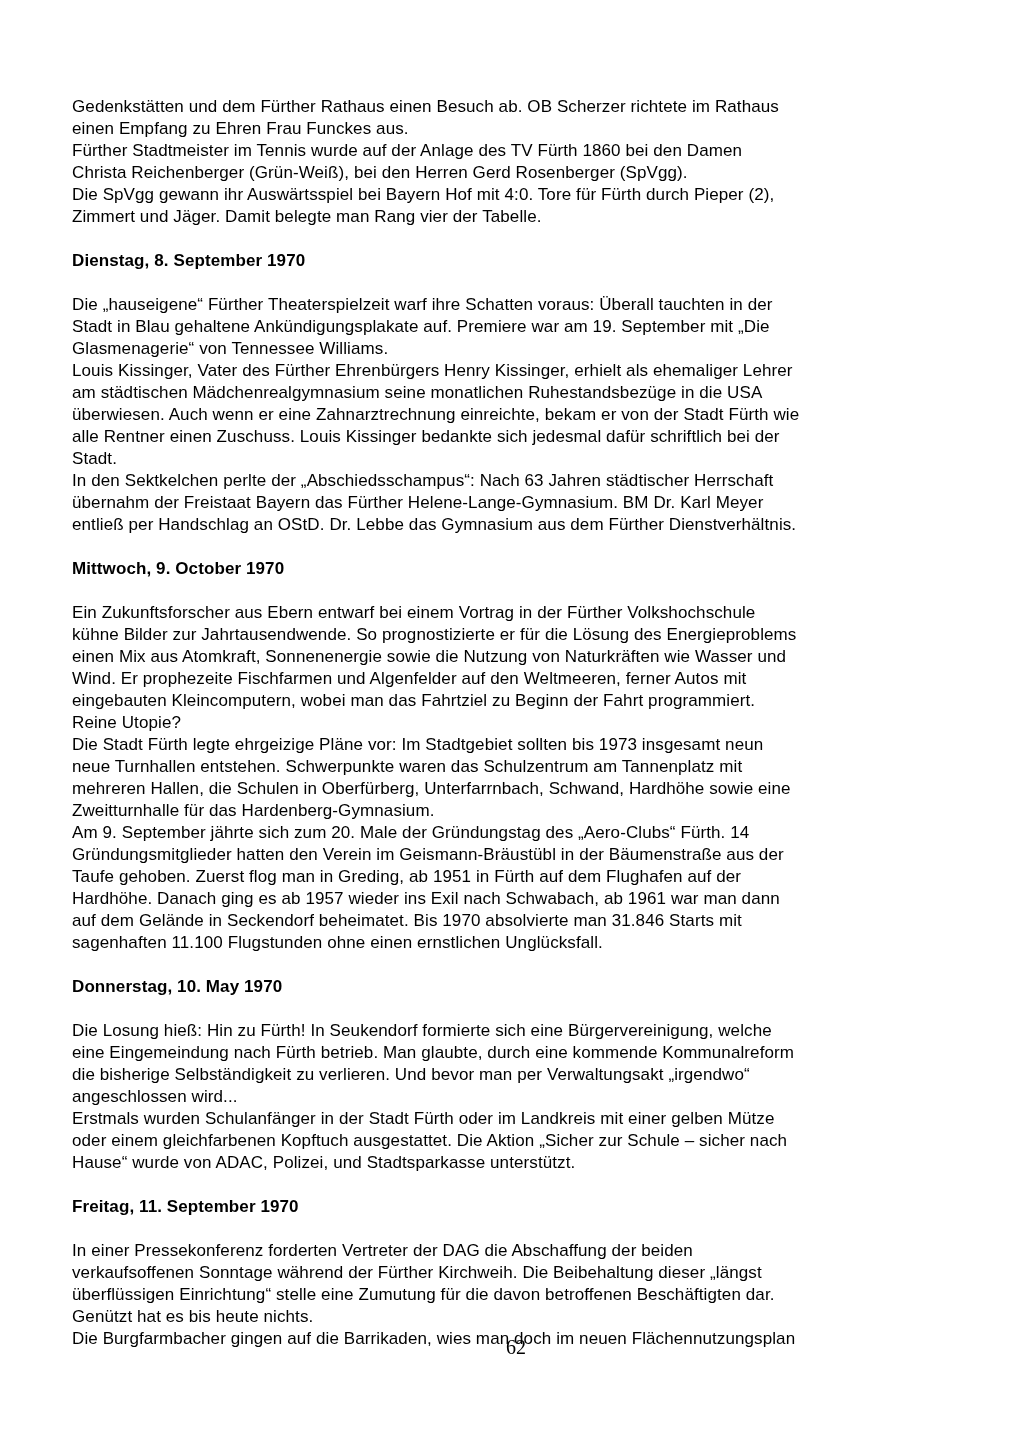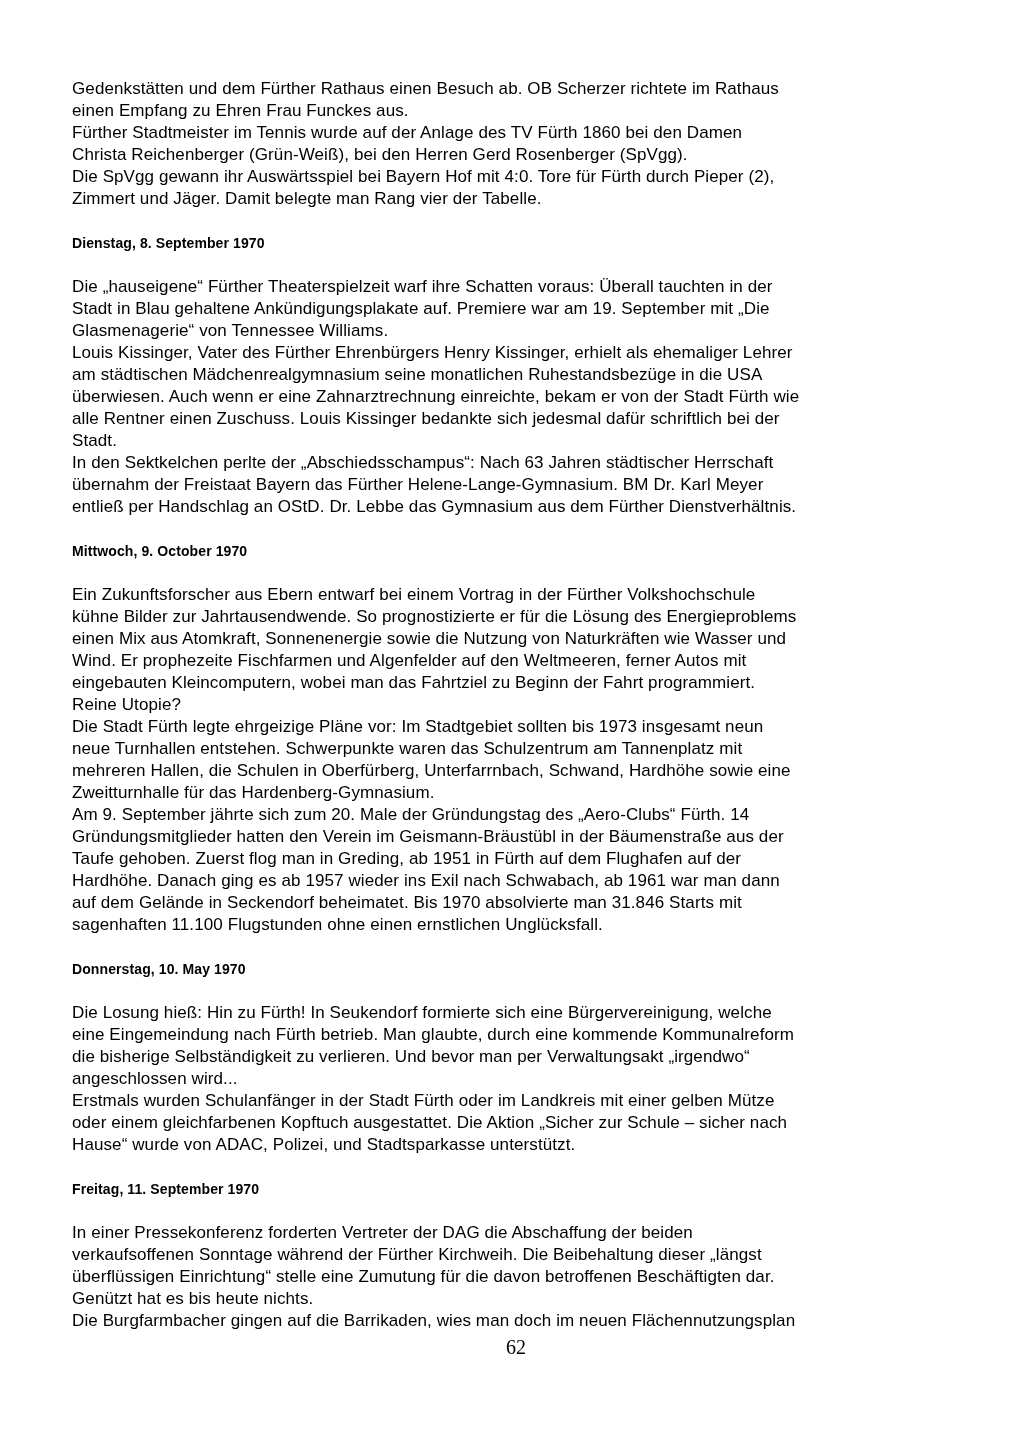--- a/index.html
+++ b/index.html
@@ -18,26 +18,26 @@
   }
   .page {
     position: absolute;
     top: 78px;
     left: 72px;
     width: 852px;
   }
   .para {
     font-size: 17px;
     line-height: 22px;
-    margin: 0 0 22px 0;
+    margin: 18px 0 22px 0;
     white-space: pre;       
     letter-spacing: 0.1px;
   }
   .heading {
-    font-size: 14px;
+    font-size: 17px;
     line-height: 22px;
     font-weight: bold;
     margin: 0 0 22px 0;
     white-space: pre;
     letter-spacing: 0.1px;
   }
   .page-number {
     position: absolute;
     top: 1336px;
     left: 4px;

